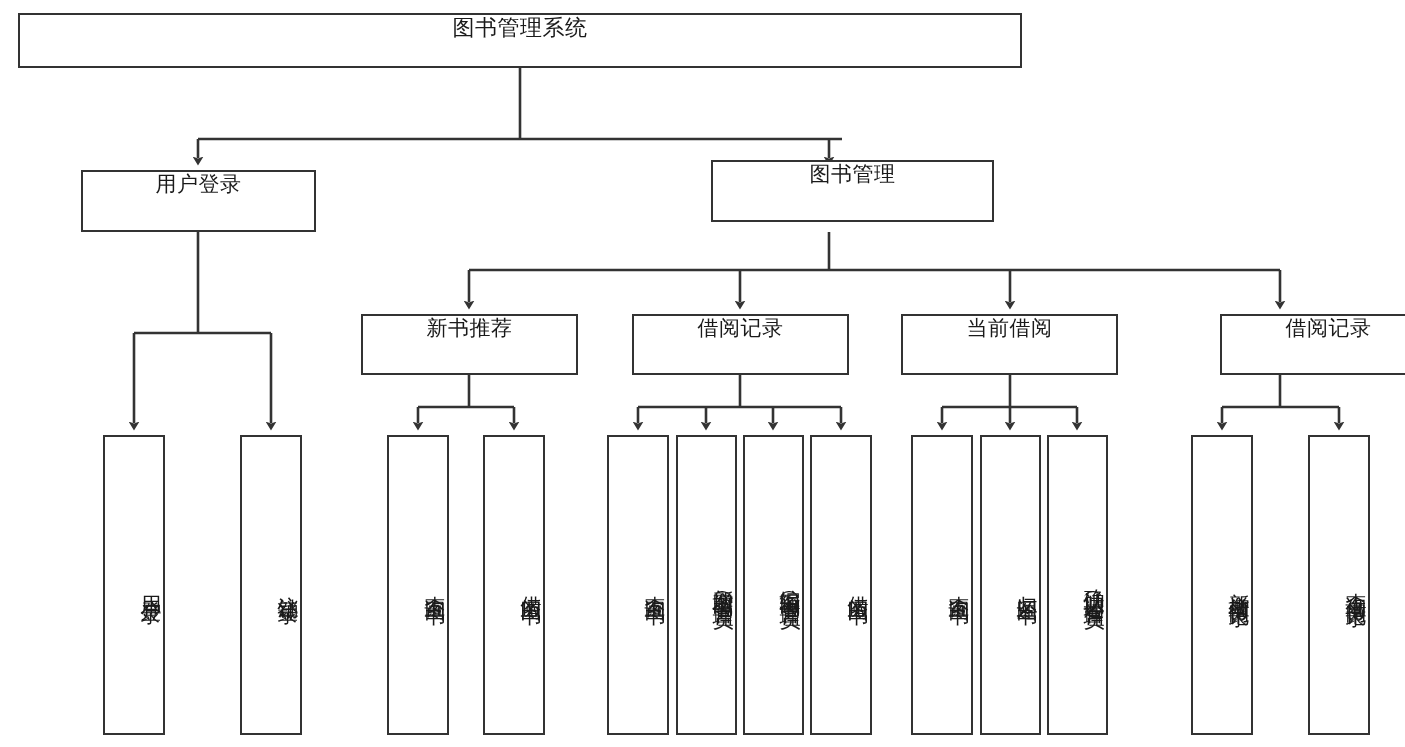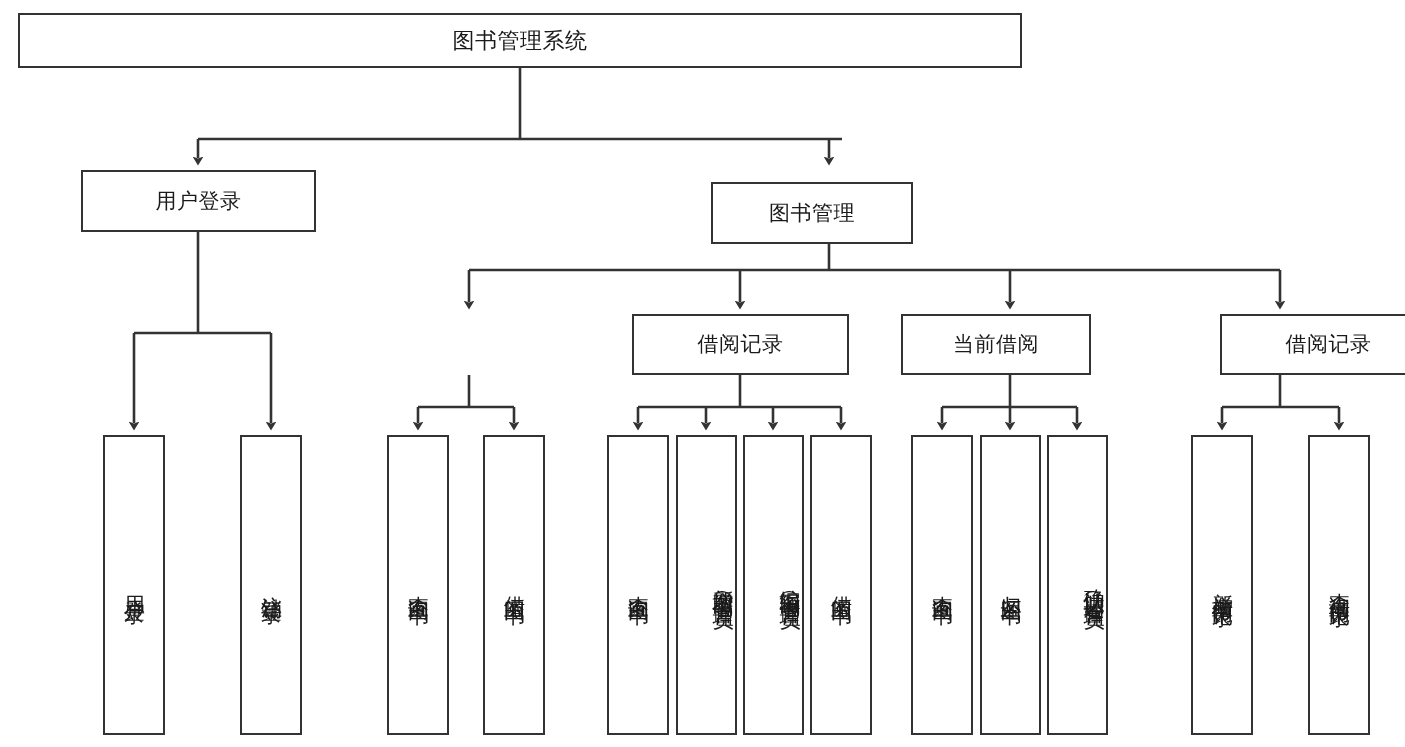--- a/index.html
+++ b/index.html
@@ -25,21 +25,21 @@
     width: 1405px;
     height: 747px;
     pointer-events: none;
   }
   .node {
     position: absolute;
     box-sizing: border-box;
     border: 2px solid #333333;
     background: #ffffff;
     display: flex;
-    align-items: center;
+    align-items: flex-start;
     justify-content: center;
     color: #1a1a1a;
     line-height: 1.18;
   }
   .node.h {
     font-size: 21px;
     letter-spacing: 0.5px;
   }
   .node.v {
     font-size: 21px;
@@ -125,28 +125,31 @@
     </g>
   </svg>
 
   <div class="node h" id="root-node" style="left:18px; top:13px; width:1004px; height:55px;">
     <span class="node-label">图书管理系统</span>
   </div>
 
   <div class="node h" style="left:81px; top:170px; width:235px; height:62px;">
     <span class="node-label">用户登录</span>
   </div>
-  <div class="node h" style="left:711px; top:182px; width:202px; height:62px;">
+  <div class="node h" style="left:711px; top:160px; width:283px; height:62px;">
     <span class="node-label">图书管理</span>
   </div>
 
+  <div class="node h" style="left:361px; top:314px; width:217px; height:61px;">
+    <span class="node-label">新书推荐</span>
+  </div>
   <div class="node h" style="left:632px; top:314px; width:217px; height:61px;">
     <span class="node-label">借阅记录</span>
   </div>
-  <div class="node h" style="left:901px; top:314px; width:190px; height:61px;">
+  <div class="node h" style="left:901px; top:314px; width:217px; height:61px;">
     <span class="node-label">当前借阅</span>
   </div>
   <div class="node h" style="left:1220px; top:314px; width:217px; height:61px;">
     <span class="node-label">借阅记录</span>
   </div>
 
   <div class="node v" style="left:103px; top:435px; width:62px; height:300px;">
     <span class="node-label">用户登录</span>
   </div>
   <div class="node v" style="left:240px; top:435px; width:62px; height:300px;">

